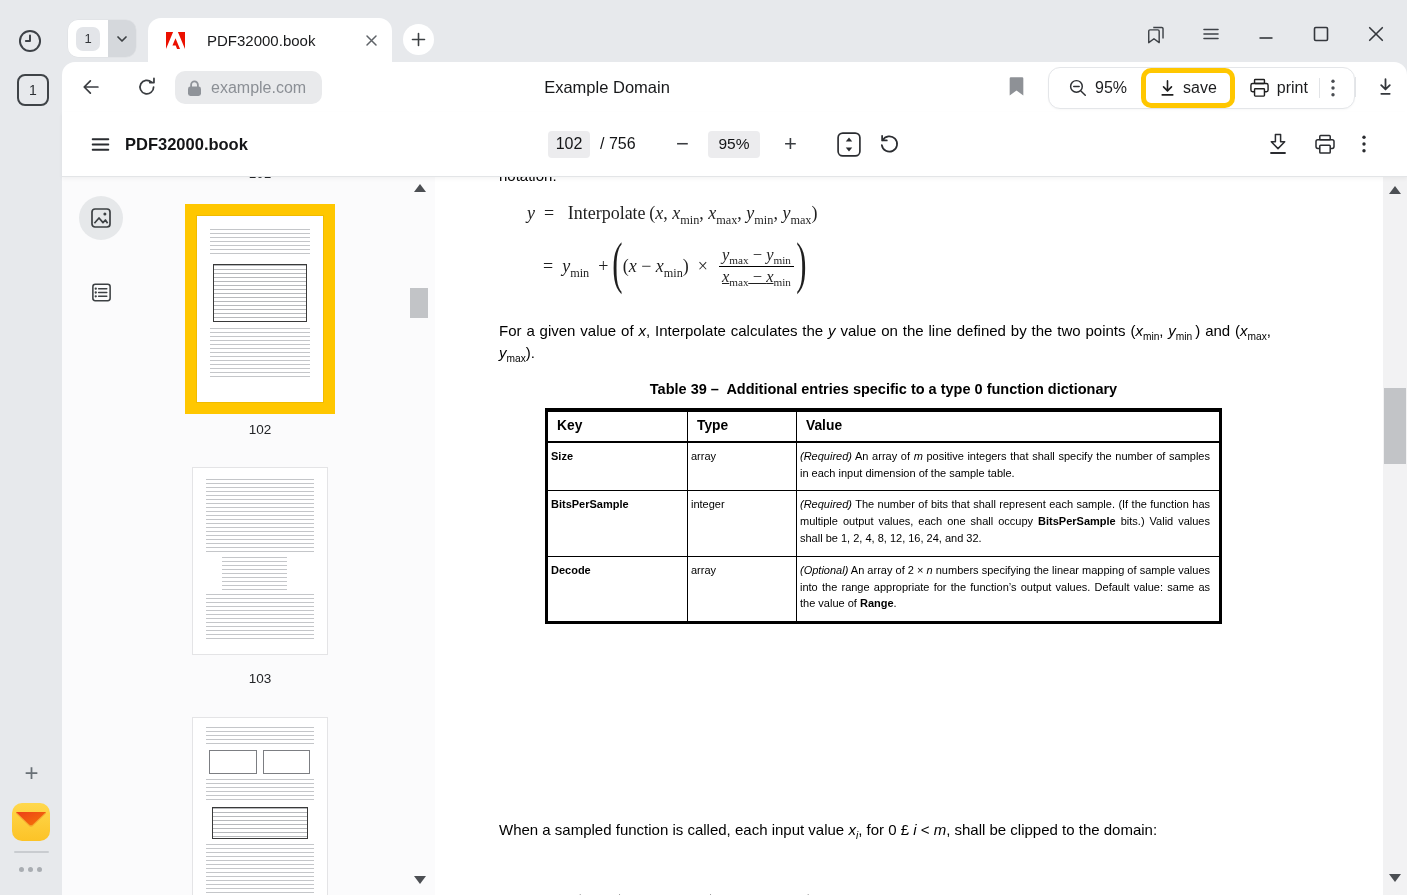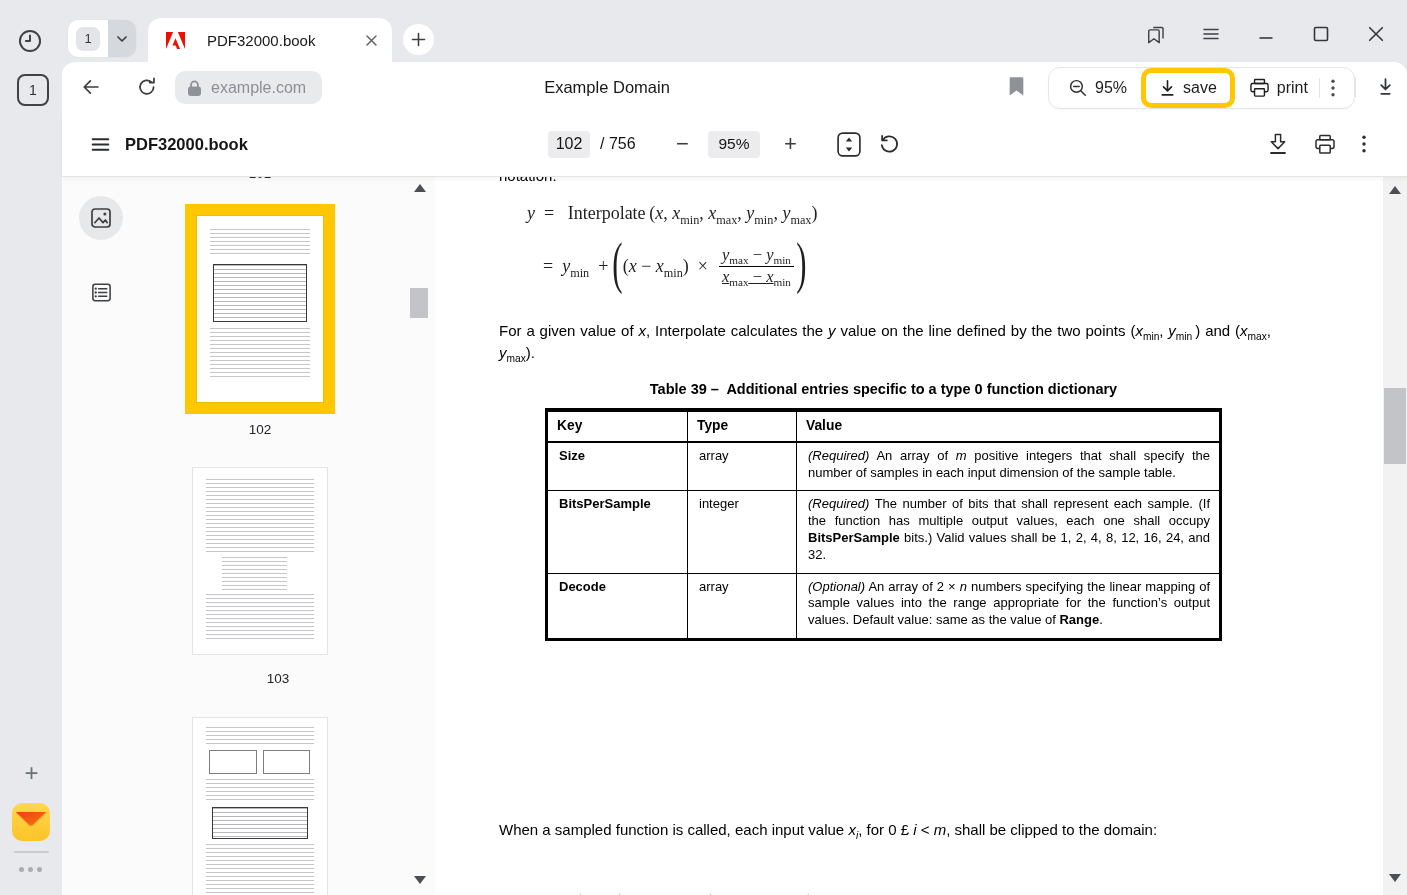--- a/index.html
+++ b/index.html
@@ -77,21 +77,21 @@
   .eq1a{position:absolute;left:92px;top:27px;font-size:18px;}
   .eq1b{position:absolute;left:108px;top:58px;height:64px;display:flex;align-items:center;font-size:18px;}
   .frac{display:inline-flex;flex-direction:column;align-items:center;font-size:16.5px;line-height:1.25;margin:0 2px;}
   .frac .den{border-top:1.4px solid #000;align-self:stretch;text-align:center;padding:0 3px;text-decoration:underline;}
   .frac .num{padding:0 3px;}
   .bigp{font-family:"Liberation Serif",serif;font-size:56px;font-weight:300;line-height:0;transform:scaleX(.55);margin:0 -4px;padding-bottom:6px;}
   sub{font-size:68%;line-height:0;}
   .para1{position:absolute;left:64px;top:144px;width:772px;text-align:justify;}
   .tcap{position:absolute;left:110px;top:205px;width:677px;text-align:center;font-weight:700;font-size:14.5px;color:#000;}
   .dtable{position:absolute;left:110px;top:232px;width:677px;border-collapse:collapse;table-layout:fixed;}
-  .dtable td,.dtable th{border:1.3px solid #000;font-size:13px;line-height:16.8px;vertical-align:top;padding:5px 9px 9px 11px;color:#000;font-weight:normal;text-align:left;}
+  .dtable td,.dtable th{border:1.3px solid #000;font-size:11px;line-height:16.8px;vertical-align:top;padding:5px 9px 9px 3px;color:#000;font-weight:normal;text-align:left;}
   .dtable th{font-weight:700;font-size:13.8px;padding:6px 9px;}
   .dtable{border:3px solid #000;border-top-width:4px;}
   .dtable thead th{border-bottom:2.6px solid #000;}
   .dtable .c-key{width:121px;font-weight:700;}
   .dtable .c-type{width:90px;}
   .dtable .val{text-align:justify;}
   .dtable .key-i{font-weight:normal;font-style:italic;}
   .para2{position:absolute;left:64px;top:643px;width:820px;}
   .eq2{position:absolute;left:76px;top:714px;font-size:17.5px;}
 </style>
@@ -349,21 +349,21 @@
           <div class="tl" style="left:10%;right:10%;top:60%;height:28%"></div>
         </div>
       </div>
       <div class="thumb-label" style="top:246px">102</div>
 
       <div class="page-plain" style="left:131px;top:292px;width:134px;height:186px">
         <div class="tl" style="left:10%;right:10%;top:6%;height:40%"></div>
         <div class="tl" style="left:22%;right:30%;top:48%;height:18%"></div>
         <div class="tl" style="left:10%;right:10%;top:68%;height:24%"></div>
       </div>
-      <div class="thumb-label" style="top:495px;left:149px;width:134px">103</div>
+      <div class="thumb-label" style="top:495px;left:131px;width:134px">103</div>
 
       <div class="page-plain" style="left:131px;top:542px;width:134px;height:186px">
         <div class="tl" style="left:10%;right:10%;top:5%;height:10%"></div>
         <div class="tfig" style="left:12%;top:17%;width:34%;height:12%"></div>
         <div class="tfig" style="left:52%;top:17%;width:34%;height:12%"></div>
         <div class="tl" style="left:10%;right:10%;top:33%;height:12%"></div>
         <div class="tt" style="left:14%;right:14%;top:48%;height:16%"></div>
         <div class="tl" style="left:10%;right:10%;top:68%;height:26%"></div>
       </div>
 

